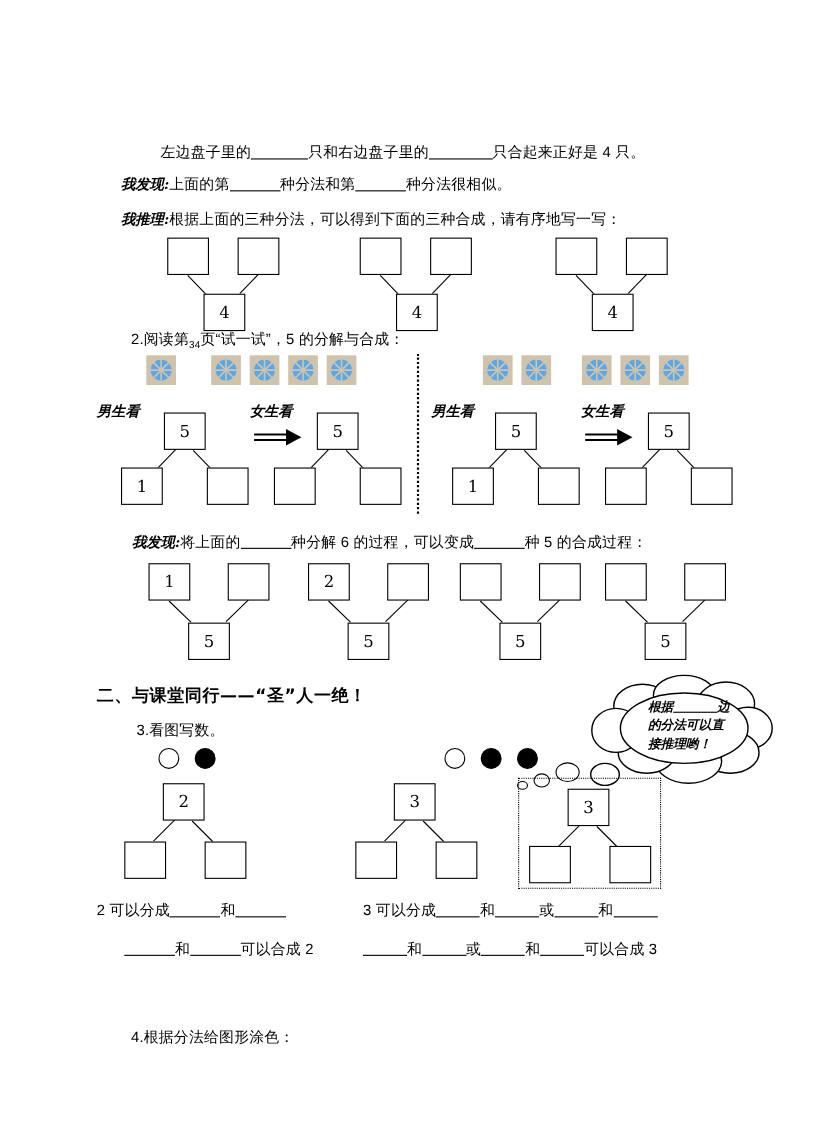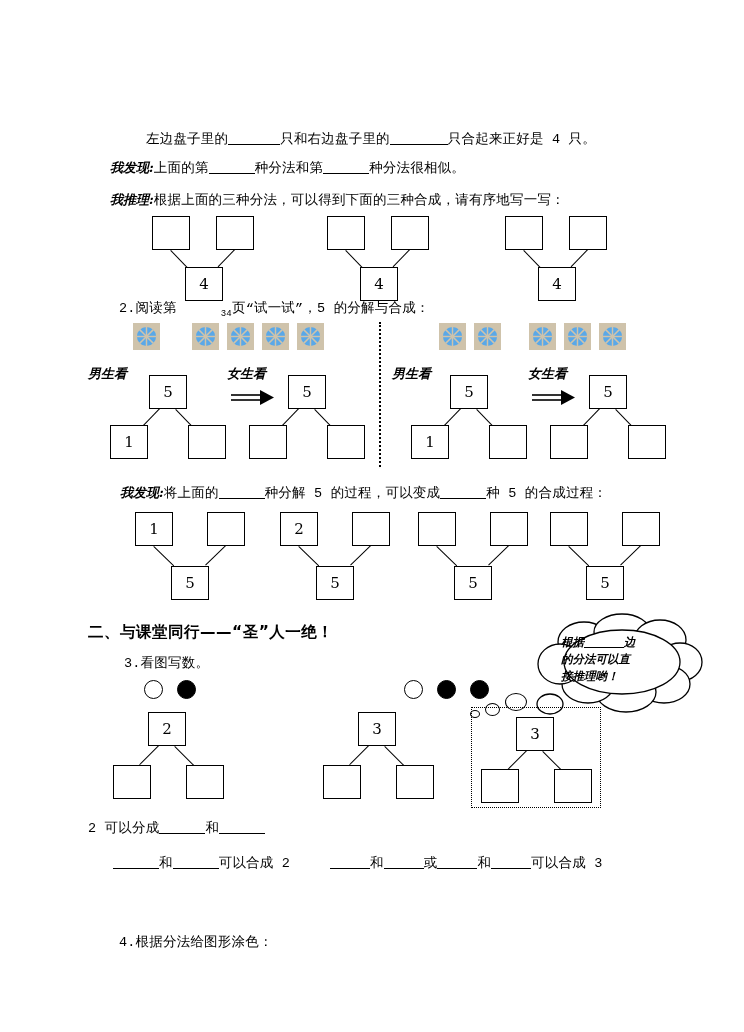--- a/index.html
+++ b/index.html
@@ -18,21 +18,21 @@
   .page {
     position: absolute;
     left: 0; top: 0;
     width: 744px;
     height: 1032px;
   }
   .abs { position: absolute; }
 
   
   .txt {
-    font-family: Liberation Mono, monospace;
+    font-family: Liberation Sans, sans-serif;
     font-size: 13.5px;
     line-height: 1;
     white-space: nowrap;
     letter-spacing: 0.2px;
     text-align: right;
   }
   .tag {
     font-family: "DejaVu Serif", "Liberation Serif", serif;
     font-weight: bold;
     font-style: italic;
@@ -42,21 +42,20 @@
   .heading {
     font-family: "DejaVu Sans", "Liberation Sans", sans-serif;
     font-weight: bold;
     font-size: 15.5px;
     white-space: nowrap;
     letter-spacing: 0.5px;
   }
   .sub {
     font-size: 9px;
     vertical-align: sub;
-    margin-left: 44px;
   }
   .blank {
     display: inline-block;
     border-bottom: 1px solid #000;
     height: 13px;
     vertical-align: -2px;
   }
   .b40 { width: 40px; }
   .b46 { width: 46px; }
   .b52 { width: 52px; }
@@ -386,21 +385,21 @@
     </svg>
   </div>
 
   <div class="box" style="left:589px; top:375px; width:38px; height:34px;">5</div>
   <div class="leg" style="left:600px; top:409px; width:24px; transform:rotate(134deg);"></div>
   <div class="leg" style="left:616px; top:409px; width:24px; transform:rotate(46deg);"></div>
   <div class="box" style="left:550px; top:425px; width:38px; height:34px;"></div>
   <div class="box" style="left:628px; top:425px; width:38px; height:34px;"></div>
 
   <div class="abs" style="left:120px; top:482px;">
-    <span class="tag">我发现:</span><span class="txt">将上面的</span><span class="blank b46"></span><span class="txt">种分解 5 的过程，可以变成</span><span class="blank b46"></span><span class="txt">种 5 的合成过程：</span>
+    <span class="tag">我发现:</span><span class="txt">将上面的</span><span class="blank b46"></span><span class="txt">种分解 6 的过程，可以变成</span><span class="blank b46"></span><span class="txt">种 5 的合成过程：</span>
   </div>
 
   <div class="box" style="left:135px; top:512px; width:38px; height:34px;">1</div>
   <div class="box" style="left:207px; top:512px; width:38px; height:34px;"></div>
   <div class="leg" style="left:154px; top:546px; width:28px; transform:rotate(44deg);"></div>
   <div class="leg" style="left:226px; top:546px; width:28px; transform:rotate(136deg);"></div>
   <div class="box" style="left:171px; top:566px; width:38px; height:34px;">5</div>
 
   <div class="box" style="left:280px; top:512px; width:38px; height:34px;">2</div>
   <div class="box" style="left:352px; top:512px; width:38px; height:34px;"></div>
@@ -435,21 +434,21 @@
         <ellipse cx="92" cy="80" rx="30" ry="20"></ellipse>
         <ellipse cx="54" cy="72" rx="26" ry="19"></ellipse>
         <ellipse cx="26" cy="52" rx="22" ry="20"></ellipse>
         <ellipse cx="88" cy="50" rx="58" ry="32"></ellipse>
       </g>
       <g fill="#ffffff" stroke="#000000" stroke-width="1.3">
         <ellipse cx="16" cy="92" rx="13" ry="10"></ellipse>
       </g>
     </svg>
   </div>
-  <div class="bubble-text" style="left:561px; top:634px;">
+  <div class="bubble-text" style="left:589px; top:634px;">
     <div><span>根据</span><span class="blank b40"></span><span>边</span></div>
     <div>的分法可以直</div>
     <div>接推理哟！</div>
   </div>
 
   <div class="circ hollow" style="left:505px; top:693px; width:22px; height:18px;"></div>
   <div class="circ hollow" style="left:485px; top:703px; width:15px; height:13px;"></div>
   <div class="circ hollow" style="left:470px; top:710px; width:10px; height:8px;"></div>
 
   <div class="circ hollow" style="left:144px; top:680px; width:19px; height:19px;"></div>
@@ -478,19 +477,22 @@
   <div class="box" style="left:481px; top:769px; width:38px; height:34px;"></div>
   <div class="box" style="left:554px; top:769px; width:38px; height:34px;"></div>
 
   <div class="abs txt" style="left:88px; top:820px;">
     <span>2 可以分成</span><span class="blank b46"></span><span>和</span><span class="blank b46"></span>
   </div>
   <div class="abs txt" style="left:113px; top:855px;">
     <span class="blank b46"></span><span>和</span><span class="blank b46"></span><span>可以合成 2</span>
   </div>
 
+  <div class="abs txt" style="left:330px; top:820px;">
+    <span>3 可以分成</span><span class="blank b40"></span><span>和</span><span class="blank b40"></span><span>或</span><span class="blank b40"></span><span>和</span><span class="blank b40"></span>
+  </div>
   <div class="abs txt" style="left:330px; top:855px;">
     <span class="blank b40"></span><span>和</span><span class="blank b40"></span><span>或</span><span class="blank b40"></span><span>和</span><span class="blank b40"></span><span>可以合成 3</span>
   </div>
 
   <div class="abs txt" style="left:119px; top:936px;">4.根据分法给图形涂色：</div>
 
 </div>
 
 </body></html>

